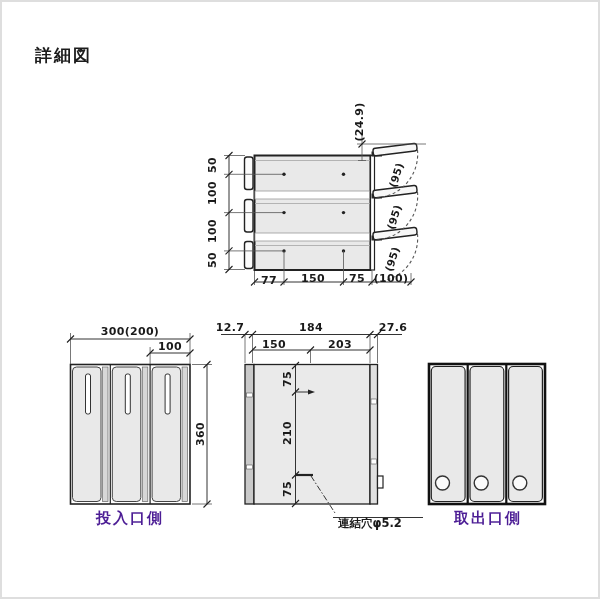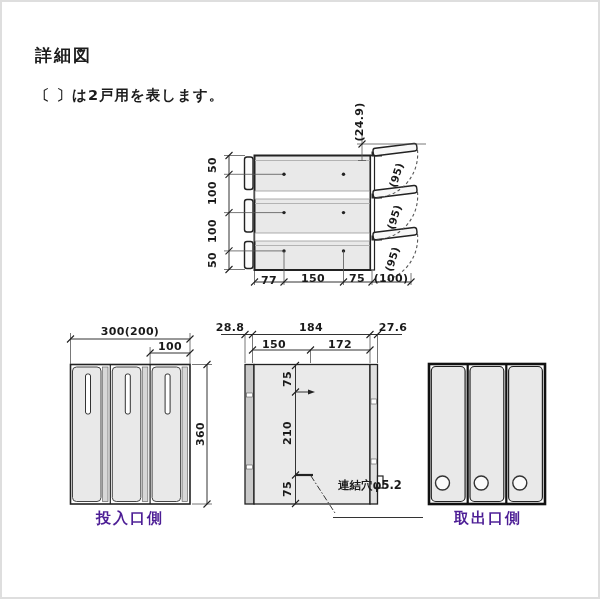--- a/index.html
+++ b/index.html
@@ -140,45 +140,44 @@
       <rect x="429.3" y="364.5" width="33.8" height="135" rx="4.5" fill="#e9e9e9" stroke="#222" stroke-width="1.2"></rect>
       <rect x="468" y="364.5" width="33.8" height="135" rx="4.5" fill="#e9e9e9" stroke="#222" stroke-width="1.2"></rect>
       <rect x="506.6" y="364.5" width="33.8" height="135" rx="4.5" fill="#e9e9e9" stroke="#222" stroke-width="1.2"></rect>
       <circle cx="440.5" cy="481" r="7" fill="#fbfbfb" stroke="#333" stroke-width="1.4"></circle>
       <circle cx="479.2" cy="481" r="7" fill="#fbfbfb" stroke="#333" stroke-width="1.4"></circle>
       <circle cx="517.8" cy="481" r="7" fill="#fbfbfb" stroke="#333" stroke-width="1.4"></circle>
     </g>
   </svg>
 
   <div class="lbl title">詳細図</div>
-  <div class="lbl note">〔 〕は2戸用を表します。</div>
 
   <div class="num rot" style="left:210px;top:163px;">50</div>
   <div class="num rot" style="left:210px;top:191px;">100</div>
   <div class="num rot" style="left:210px;top:229px;">100</div>
   <div class="num rot" style="left:210px;top:258px;">50</div>
   <div class="num rot" style="left:357px;top:120px;">(24.9)</div>
   <div class="num rot75" style="left:394px;top:173px;">(95)</div>
   <div class="num rot75" style="left:392px;top:215px;">(95)</div>
   <div class="num rot75" style="left:390px;top:257px;">(95)</div>
   <div class="num" style="left:267px;top:278px;">77</div>
   <div class="num" style="left:311px;top:276px;">150</div>
   <div class="num" style="left:355px;top:276px;">75</div>
   <div class="num" style="left:389px;top:276px;">(100)</div>
 
   <div class="num" style="left:128px;top:329px;">300(200)</div>
   <div class="num" style="left:168px;top:344px;">100</div>
   <div class="num rot" style="left:198px;top:432px;">360</div>
   <div class="caption" style="left:128px;top:516px;">投入口側</div>
 
-  <div class="num" style="left:228px;top:325px;">28.8</div>
+  <div class="num" style="left:228px;top:325px;">12.7</div>
   <div class="num" style="left:309px;top:325px;">184</div>
   <div class="num" style="left:391px;top:325px;">27.6</div>
   <div class="num" style="left:272px;top:342px;">150</div>
-  <div class="num" style="left:338px;top:342px;">172</div>
+  <div class="num" style="left:338px;top:342px;">203</div>
   <div class="num rot" style="left:285px;top:377px;">75</div>
   <div class="num rot" style="left:285px;top:431px;">210</div>
   <div class="num rot" style="left:285px;top:487px;">75</div>
-  <div class="holelbl" style="left:336px;top:476px;">連結穴φ5.2</div>
+  <div class="holelbl" style="left:336px;top:514px;">連結穴φ5.2</div>
 
   <div class="caption" style="left:486px;top:516px;">取出口側</div>
 
 </div>
 
 </body></html>

